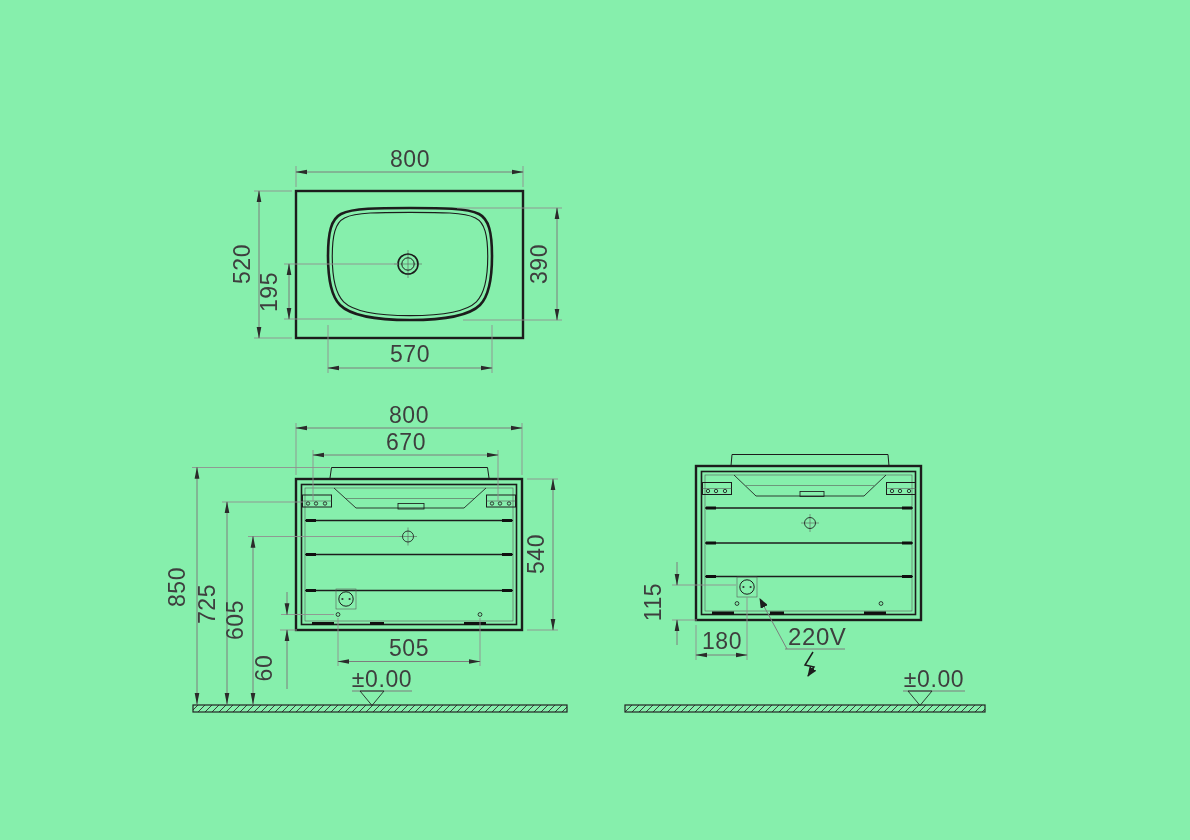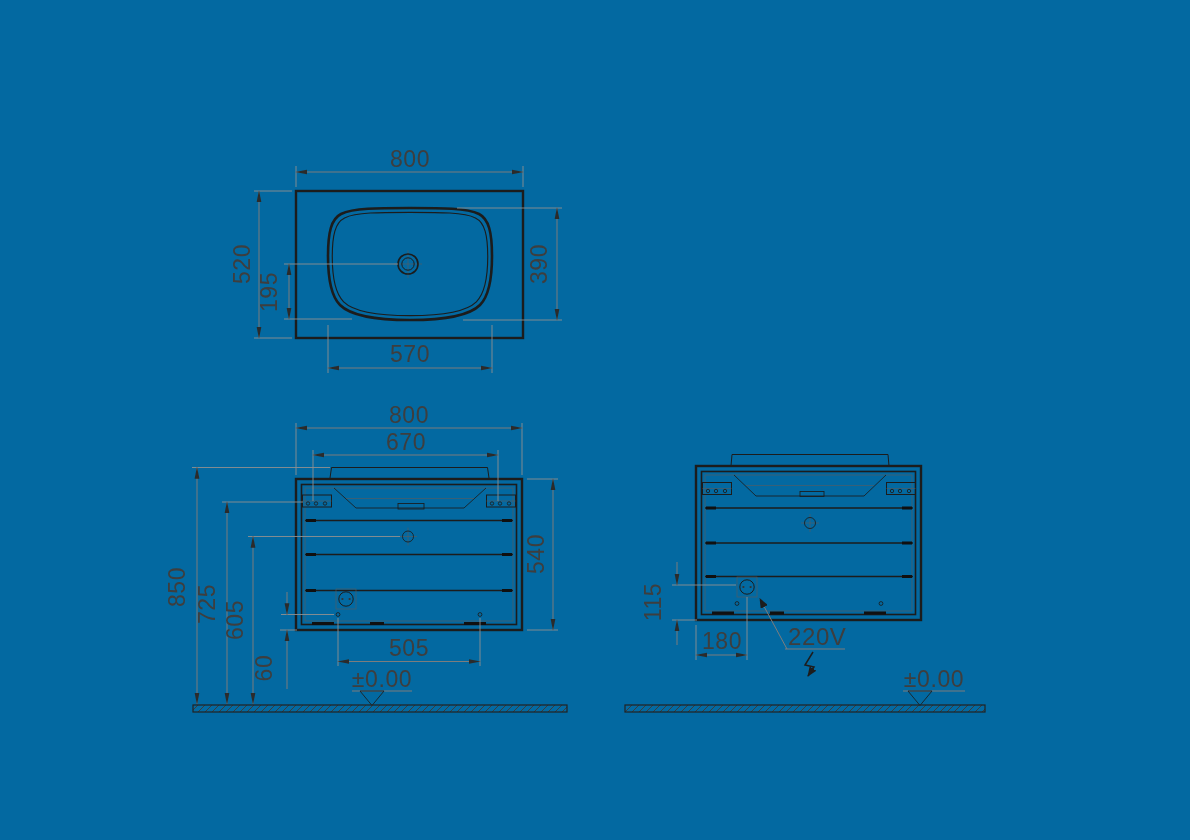--- a/index.html
+++ b/index.html
@@ -1,16 +1,16 @@
 <!DOCTYPE html>
 <html><head>
 <meta charset="utf-8">
 <style>
   html,body { margin:0; padding:0; background:#ffffff; }
-  .stage { position:relative; width:1190px; height:840px; background:#0369a1; overflow:hidden; }
+  .stage { position:relative; width:1190px; height:840px; background:#86efac; overflow:hidden; }
   svg { display:block; }
   
   .obj   { stroke:#1c1c1c; fill:none; }
   .w24   { stroke-width:2.4; }
   .w16   { stroke-width:1.6; }
   .w13   { stroke-width:1.3; }
   .w10   { stroke-width:1.0; }
   .w08   { stroke-width:0.85; }
   .hair  { stroke:#5a5a5a; stroke-width:0.6; fill:none; }
   

